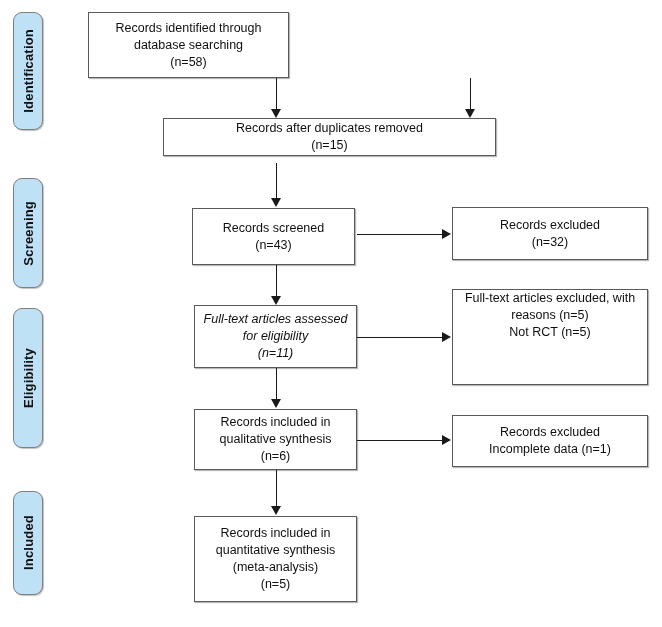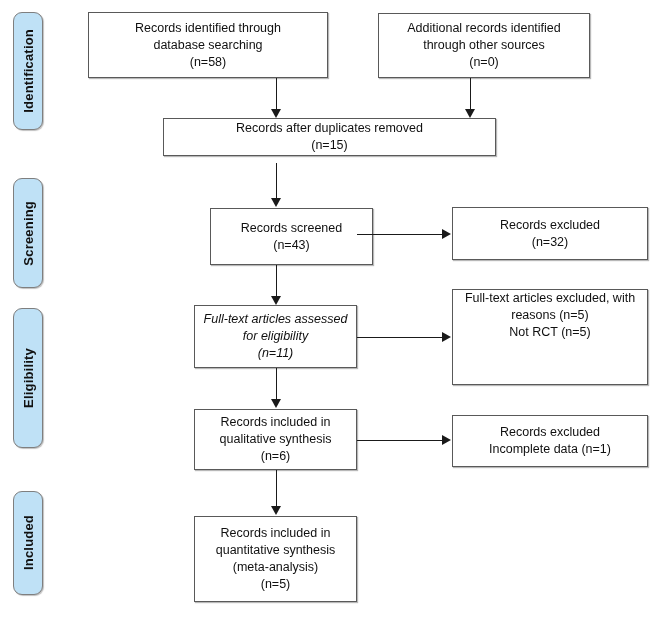--- a/index.html
+++ b/index.html
@@ -101,47 +101,42 @@
   </div>
 
   <div class="stage-tab" style="left:13px; top:308px; width:30px; height:140px;">
     <span class="stage-text">Eligibility</span>
   </div>
 
   <div class="stage-tab" style="left:13px; top:491px; width:30px; height:104px;">
     <span class="stage-text">Included</span>
   </div>
 
-  <div class="node" style="left:88px; top:12px; width:240px; height:66px;">
+  <div class="node" style="left:88px; top:12px; width:201px; height:66px;">
     <span class="node-text">Records identified through
 database searching
 (n=58)</span>
   </div>
 
-  <div class="node" style="left:378px; top:13px; width:212px; height:65px;">
-    <span class="node-text">Additional records identified
-through other sources
-(n=0)</span>
-  </div>
 
   <div class="vline" style="left:276px; top:78px; height:32px;"></div>
   <div class="arrow-down" style="left:271px; top:109px;"></div>
 
   <div class="vline" style="left:470px; top:78px; height:32px;"></div>
   <div class="arrow-down" style="left:465px; top:109px;"></div>
 
   <div class="node" style="left:163px; top:118px; width:333px; height:38px;">
     <span class="node-text">Records after duplicates removed
 (n=15)</span>
   </div>
 
   <div class="vline" style="left:276px; top:163px; height:36px;"></div>
   <div class="arrow-down" style="left:271px; top:198px;"></div>
 
-  <div class="node" style="left:210px; top:208px; width:163px; height:57px;">
+  <div class="node" style="left:192px; top:208px; width:163px; height:57px;">
     <span class="node-text">Records screened
 (n=43)</span>
   </div>
 
   <div class="node" style="left:452px; top:207px; width:196px; height:53px;">
     <span class="node-text">Records excluded
 (n=32)</span>
   </div>
 
   <div class="hline" style="left:357px; top:234px; width:86px;"></div>

